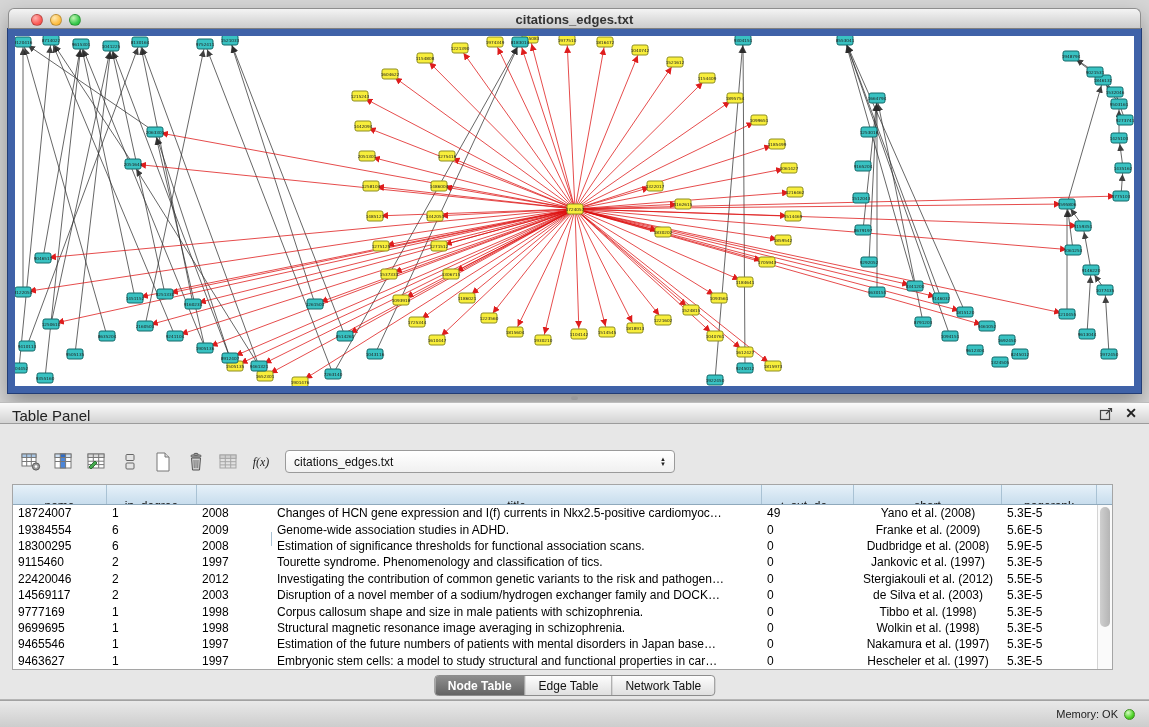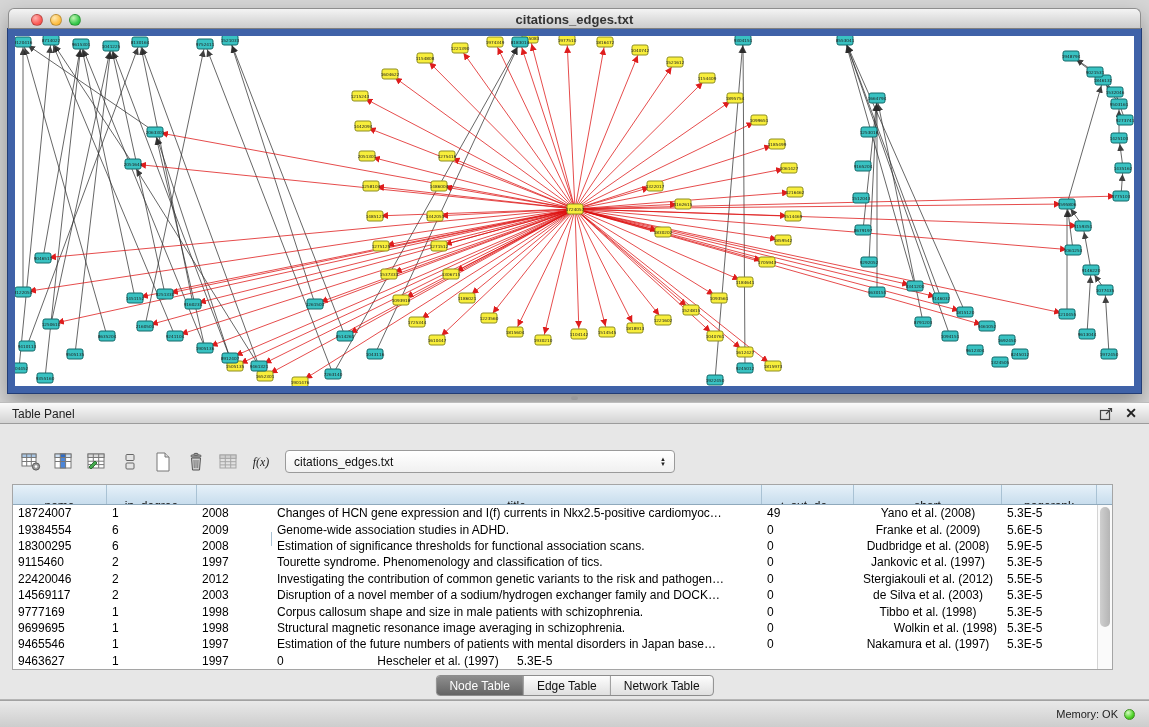--- a/index.html
+++ b/index.html
@@ -30,21 +30,21 @@
                   text-anchor:middle; fill:#222; }
 
   
   .splitter-dot { position:absolute; left:571px; top:396px; width:7px; height:4px;
                   border-radius:2px; background:#9a9a9a; }
 
   
   .panel-header { position:absolute; left:0; top:402px; width:1149px; height:22px;
                   background:linear-gradient(#fbfbfb,#d3d3d3);
                   border-top:1px solid #bdbdbd; border-bottom:1px solid #9c9c9c; }
-  .panel-header .ph-title { position:absolute; left:12px; top:4px; font-size:12px; color:#222; }
+  .panel-header .ph-title { position:absolute; left:12px; top:4px; font-size:15px; color:#222; }
   .ph-float { position:absolute; right:36px; top:4px; width:14px; height:14px; cursor:default; }
   .ph-close { position:absolute; right:12px; top:2px; font-size:14px; font-weight:bold; color:#222; }
 
   .panel-body { position:absolute; left:0; top:424px; width:1149px; height:276px;
                 background:#e7e7e7; border-bottom:1px solid #b5b5b5; }
 
   .toolbar { position:absolute; left:20px; top:26px; height:24px; display:flex;
              align-items:center; gap:11px; }
   .tb-icon { width:22px; height:22px; display:flex; align-items:center; justify-content:center; }
 
@@ -68,21 +68,21 @@
   .vscroll { position:absolute; right:0; top:20px; bottom:0; width:15px;
              background:#fafafa; border-left:1px solid #d4d4d4; }
   .vthumb { position:absolute; left:2px; top:2px; width:10px; height:120px;
             border-radius:5px; background:linear-gradient(90deg,#cfcfcf,#b5b5b5); }
 
   .tabs { position:absolute; left:50%; transform:translateX(-50%); top:251px;
           display:flex; border:1px solid #8d8d8d; border-radius:4px; overflow:hidden;
           background:linear-gradient(#fdfdfd,#e0e0e0); height:21px; }
   .tab { font-size:12px; color:#111; padding:3px 13px 0 13px; border-right:1px solid #9a9a9a; }
   .tab:last-child { border-right:none; }
-  .tab.active { background:linear-gradient(#8e8e8e,#646464); color:#fff; }
+  .tab.active { background:linear-gradient(#8e8e8e,#646464); color:#fff;font-weight:bold; }
 
   
   .statusbar { position:absolute; left:0; top:700px; width:1149px; height:27px;
                background:linear-gradient(#e9e9e9,#cdcdcd); border-top:1px solid #a2a2a2; }
   .mem { position:absolute; right:14px; top:7px; display:flex; align-items:center; gap:6px;
          font-size:11px; color:#222; }
   .mem-dot { width:11px; height:11px; border-radius:50%;
              background:radial-gradient(circle at 35% 30%, #d8fbc4, #4fd428 60%, #2f9e12);
              border:1px solid #3f8f22; }
 </style>
@@ -879,36 +879,37 @@
           <div class="td" style="width: 92px;">0</div>
           <div class="td center" style="width: 148px;">Tibbo et al. (1998)</div>
           <div class="td" style="width: 95px;">5.3E-5</div>
         </div>
         <div class="tr">
           <div class="td" style="width: 94px;">9699695</div>
           <div class="td" style="width: 90px;">1</div>
           <div class="td" style="width: 75px;">1998</div>
           <div class="td" style="width: 490px;">Structural magnetic resonance image averaging in schizophrenia.</div>
           <div class="td" style="width: 92px;">0</div>
-          <div class="td center" style="width: 148px; text-align: right;">Wolkin et al. (1998)</div>
+          <div class="td center" style="width: 148px;">Wolkin et al. (1998)</div>
           <div class="td" style="width: 95px;">5.3E-5</div>
         </div>
         <div class="tr">
           <div class="td" style="width: 94px;">9465546</div>
           <div class="td" style="width: 90px;">1</div>
           <div class="td" style="width: 75px;">1997</div>
           <div class="td" style="width: 490px;">Estimation of the future numbers of patients with mental disorders in Japan base…</div>
           <div class="td" style="width: 92px;">0</div>
           <div class="td center" style="width: 148px;">Nakamura et al. (1997)</div>
           <div class="td" style="width: 95px;">5.3E-5</div>
         </div>
         <div class="tr">
           <div class="td" style="width: 94px;">9463627</div>
           <div class="td" style="width: 90px;">1</div>
           <div class="td" style="width: 75px;">1997</div>
+          <div class="td" style="width: 490px;">Embryonic stem cells: a model to study structural and functional properties in car…</div>
           <div class="td" style="width: 92px;">0</div>
           <div class="td center" style="width: 148px;">Hescheler et al. (1997)</div>
           <div class="td" style="width: 95px;">5.3E-5</div>
         </div>
       </div>
     <div class="vscroll">
       <div class="vthumb"></div>
     </div>
   </div>
 

